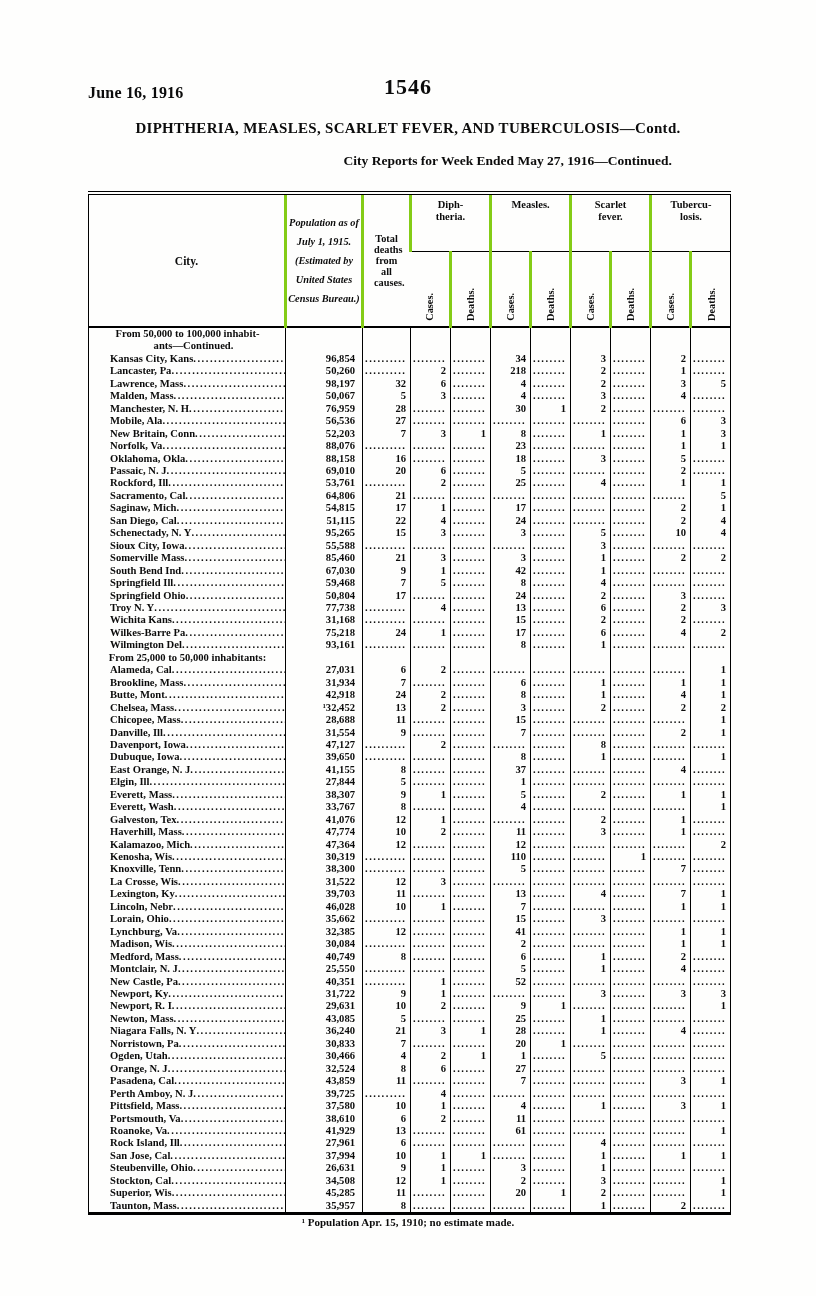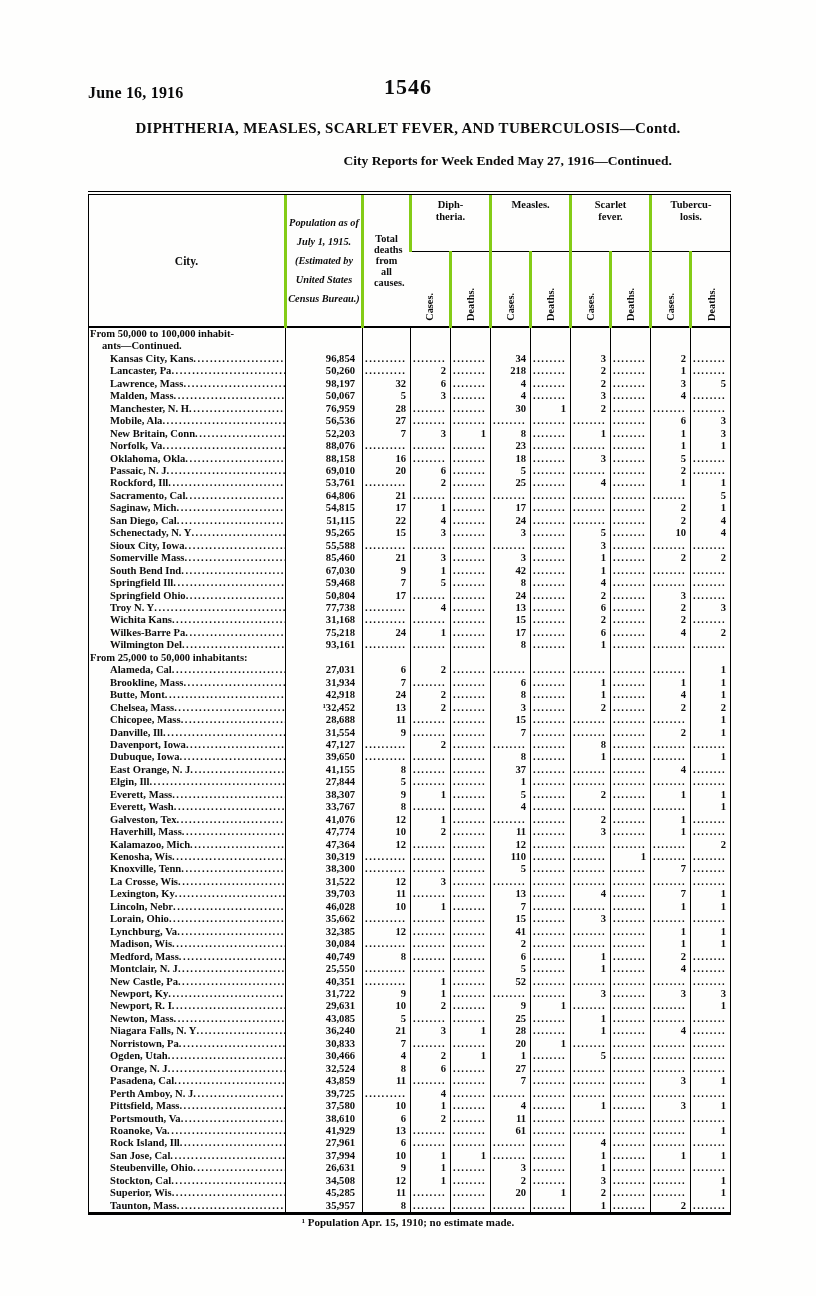--- a/index.html
+++ b/index.html
@@ -42,21 +42,21 @@
     font-size:10.3px;font-weight:bold;margin:0 auto 5px auto;display:block;}
 
   tbody td{border-left:1px solid #000;padding:0;font-size:10.6px;font-weight:bold;
     line-height:12.45px;height:12.45px;vertical-align:top;overflow:hidden;white-space:nowrap;}
   tbody td:first-child{border-left:none;}
   td.city{padding-left:0;}
   .cityline{display:flex;overflow:hidden;}
   .cityline .nm{padding-left:21px;flex:0 0 auto;}
   .cityline .lead{flex:1 1 auto;overflow:hidden;white-space:nowrap;letter-spacing:1.5px;}
   tr.section td{overflow:visible;}
-  .sec1,.sec2{padding-left:1px;white-space:nowrap;}
+  .sec1,.sec2{padding-left:1px;white-space:nowrap;text-align:center;}
   .sec2{padding-left:13px;}
   td.pop{text-align:right;padding-right:7px;}
   td.num{text-align:right;padding-right:4px;position:relative;}
   td.num .dots{display:block;overflow:hidden;white-space:nowrap;text-align:left;
     letter-spacing:1.5px;padding-left:2px;}
 
   .footnote{position:absolute;top:1216px;left:0;width:816px;text-align:center;
     font-size:11px;font-weight:bold;}
 </style>
 </head>

